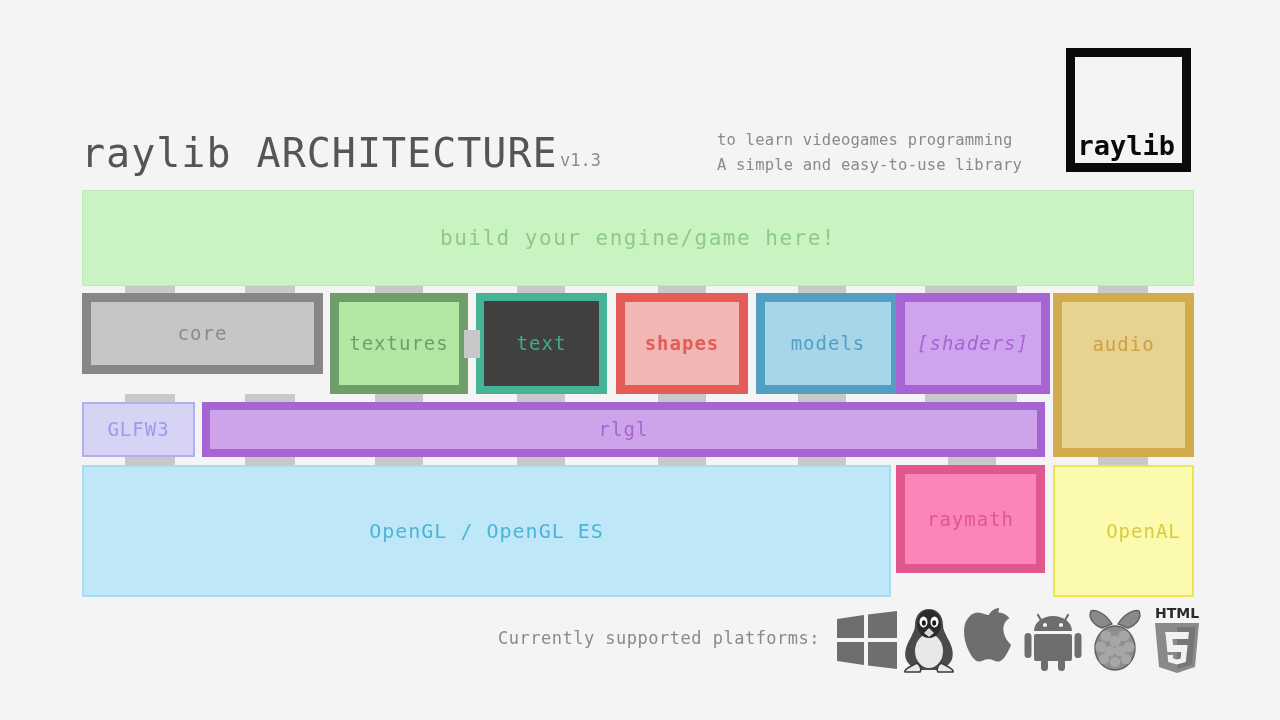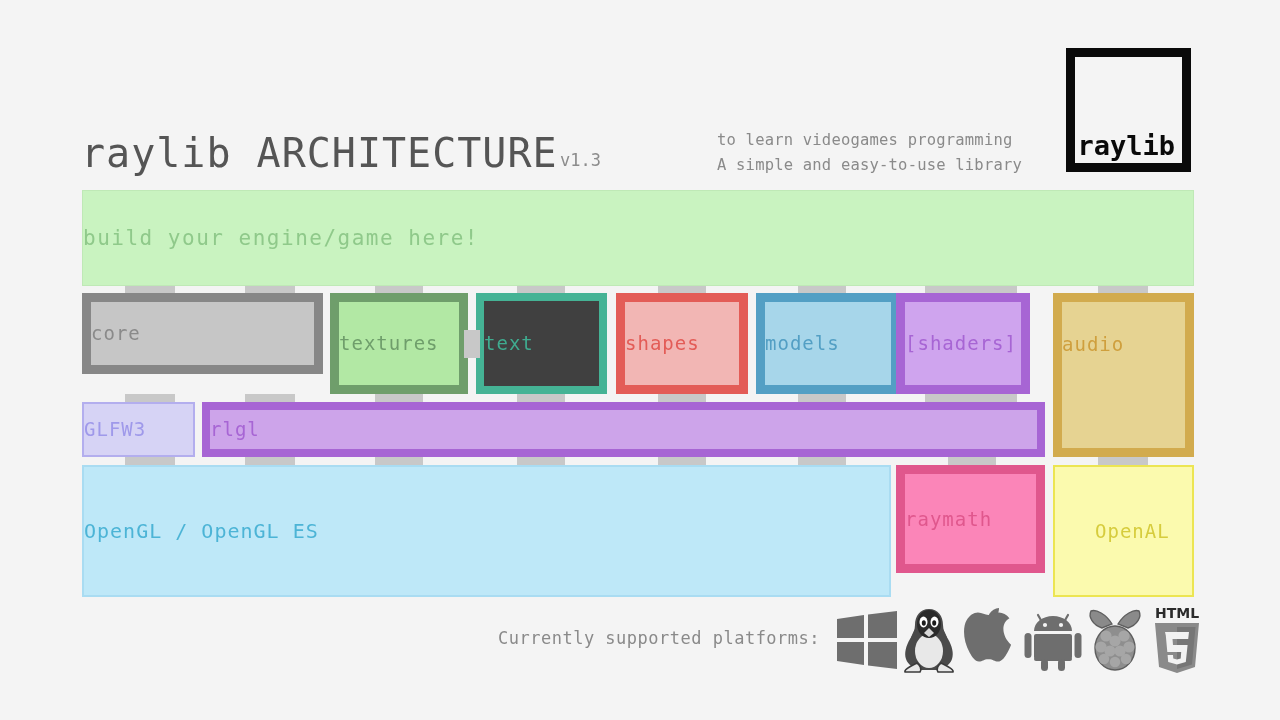--- a/index.html
+++ b/index.html
@@ -69,21 +69,21 @@
     line-height: 1.1;
     font-weight: 700;
   }
 
   
   .blk {
     position: absolute;
     box-sizing: border-box;
     display: flex;
     align-items: center;
-    justify-content: flex-start;
+    justify-content: center;
     overflow: hidden;
   }
   .blk .lbl {
     font-size: 19px;
     letter-spacing: 1px;
     line-height: 1;
     white-space: nowrap;
   }
   .tab {
     position: absolute;
@@ -106,27 +106,27 @@
   
   #core      { left: 82px;  top: 293px; width: 241px; height: 81px; background: #c6c6c6; border: 9px solid #878787; }
   #core .lbl { color: #8a8a8a; }
 
   #textures      { left: 330px; top: 293px; width: 138px; height: 101px; background: #b2e8a4; border: 9px solid #6f9e6b; }
   #textures .lbl { color: #6f9e6b; }
 
   #text-mod      { left: 476px; top: 293px; width: 131px; height: 101px; background: #404040; border: 8px solid #45b395; }
   #text-mod .lbl { color: #3fab8f; }
 
-  #shapes      { left: 616px; top: 293px; width: 132px; height: 101px; background: #f2b6b4; border: 9px solid #e35c57; }
+  #shapes      { left: 616px; top: 293px; width: 132px; height: 101px; background: #f2b6b4; border: 9px solid #e35c57; font-weight: bold; }
   #shapes .lbl { color: #e35c57; }
 
   #models      { left: 756px; top: 293px; width: 144px; height: 101px; background: #a7d6ea; border: 9px solid #539fc4; }
   #models .lbl { color: #539fc4; }
 
-  #shaders      { left: 896px; top: 293px; width: 134px; height: 101px; background: #cfa4ee; border: 9px solid #a765d4; }
+  #shaders      { left: 896px; top: 293px; width: 154px; height: 101px; background: #cfa4ee; border: 9px solid #a765d4; font-style: italic; }
   #shaders .lbl { color: #a765d4; }
 
   #audio      { left: 1053px; top: 293px; width: 141px; height: 164px; background: #e6d392; border: 9px solid #d2ab4e; align-items: flex-start; padding-top: 33px; }
   #audio .lbl { color: #cf9f3d; }
 
   
   #glfw3      { left: 82px;  top: 402px; width: 113px; height: 55px; background: #d6d3f5; border: 2px solid #b3aeee; }
   #glfw3 .lbl { color: #9f99ea; }
 
   #rlgl      { left: 202px; top: 402px; width: 843px; height: 55px; background: #cda4ea; border: 8px solid #a765d4; }

